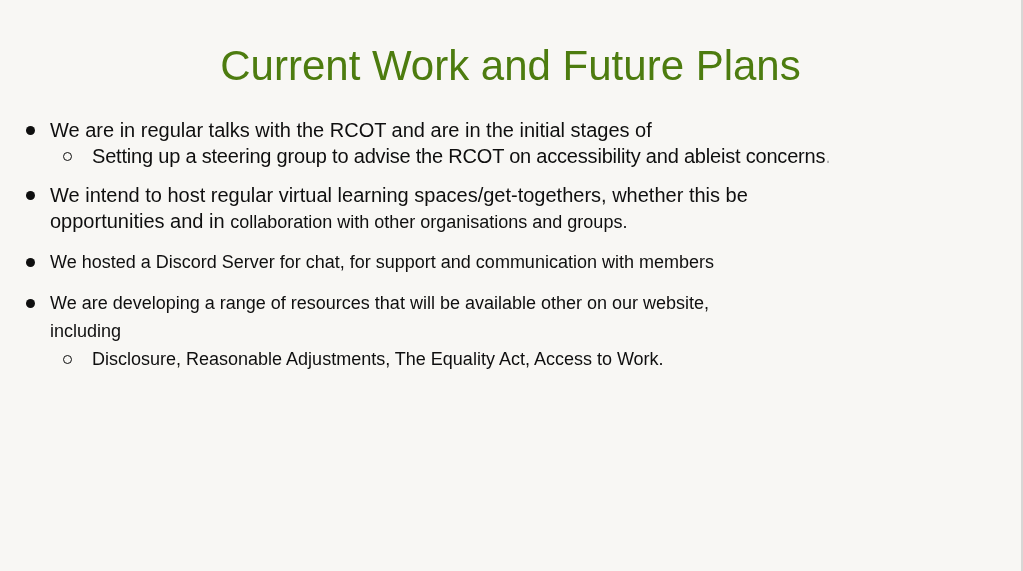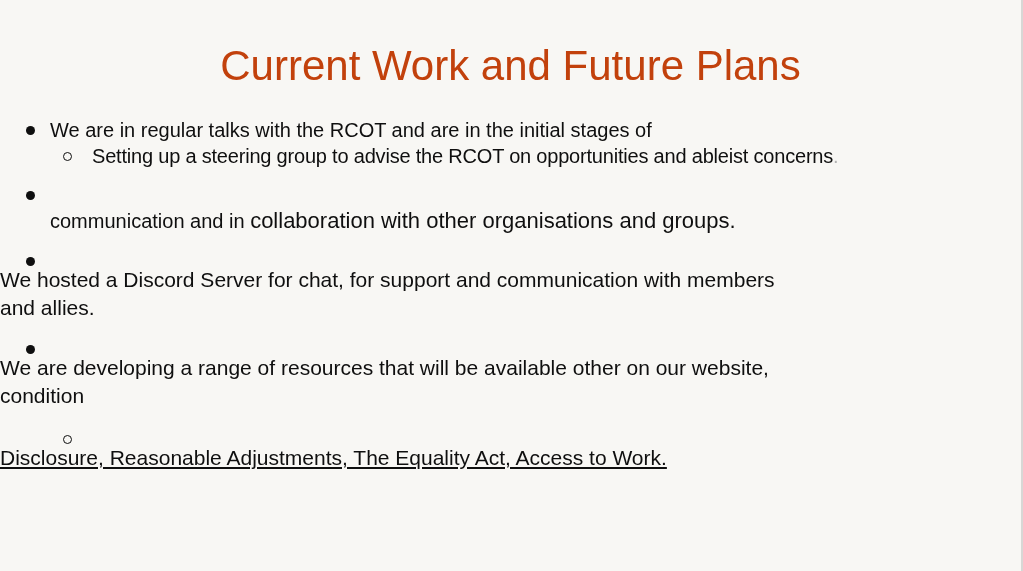--- a/index.html
+++ b/index.html
@@ -13,90 +13,89 @@
     font-family:"Liberation Sans","DejaVu Sans",sans-serif;
     color:#0f0f0f;
   }
   .title{
     margin:0;
     padding-top:42px;
     font-size:42px;
     font-weight:400;
     line-height:1.12;
     text-align:center;
-    color:#c2410c;
+    color:#4d7c0f;
   }
   .content{margin-top:28px;}
   .group{margin-bottom:13px;}
   .row{display:flex;align-items:flex-start;}
   .row.sm{font-size:20px;line-height:26px;}
-  .row.lg{font-size:21px;line-height:28px;flex-direction:column;}
+  .row.lg{font-size:18px;line-height:28px;}
   .dot{
     flex:0 0 auto;width:9px;height:9px;border-radius:50%;
     background:#0f0f0f;margin:9px 15px 0 26px;
   }
   .row.lg .dot{margin-top:10px;}
   .circ{
     flex:0 0 auto;width:9px;height:9px;border-radius:50%;
     border:1.5px solid #0f0f0f;background:transparent;
     box-sizing:border-box;margin:9px 20px 0 63px;
   }
   .row.lg .circ{margin-top:10px;}
   .txt{flex:1;padding-right:2px;}
   .tight{letter-spacing:-0.2px;}
-  .lg-inline{font-size:22px;}
+  .lg-inline{font-size:18px;}
   .muted{color:#b3b3b3;}
-  .spaced{margin-top:15px;text-decoration:underline;}
+  .spaced{}
 </style>
 </head>
 <body>
 
 <div class="slide">
   <h1 class="title">Current Work and Future Plans</h1>
 
   <div class="content">
 
     <div class="group">
       <div class="row l1 sm">
         <span class="dot"></span>
         <div class="txt">We are in regular talks with the RCOT and are in the initial stages of</div>
       </div>
       <div class="row l2 sm">
         <span class="circ"></span>
-        <div class="txt tight"><span>Setting up a steering group to advise the RCOT on opportunities and ableist concerns</span><span class="muted">.</span></div>
+        <div class="txt tight"><span>Setting up a steering group to advise the RCOT on accessibility and ableist concerns</span><span class="muted">.</span></div>
       </div>
     </div>
 
     <div class="group">
       <div class="row l1 sm">
         <span class="dot"></span>
         <div class="txt">
-          <br>
-          <span>communication and in</span>
+          <span>We intend to host regular virtual learning spaces/get-togethers, whether this be</span><br>
+          <span>opportunities and in</span>
           <span class="lg-inline">collaboration with other organisations and groups.</span>
         </div>
       </div>
     </div>
 
     <div class="group">
       <div class="row l1 lg">
         <span class="dot"></span>
         <div class="txt">
           <span>We hosted a Discord Server for chat, for support and communication with members</span><br>
-          <span>and allies.</span>
         </div>
       </div>
     </div>
 
     <div class="group">
       <div class="row l1 lg">
         <span class="dot"></span>
         <div class="txt">
           <span>We are developing a range of resources that will be available other on our website,</span><br>
-          <span>condition</span>
+          <span>including</span>
         </div>
       </div>
       <div class="row l2 lg spaced">
         <span class="circ"></span>
         <div class="txt">Disclosure, Reasonable Adjustments, The Equality Act, Access to Work.</div>
       </div>
     </div>
 
 
   </div>

